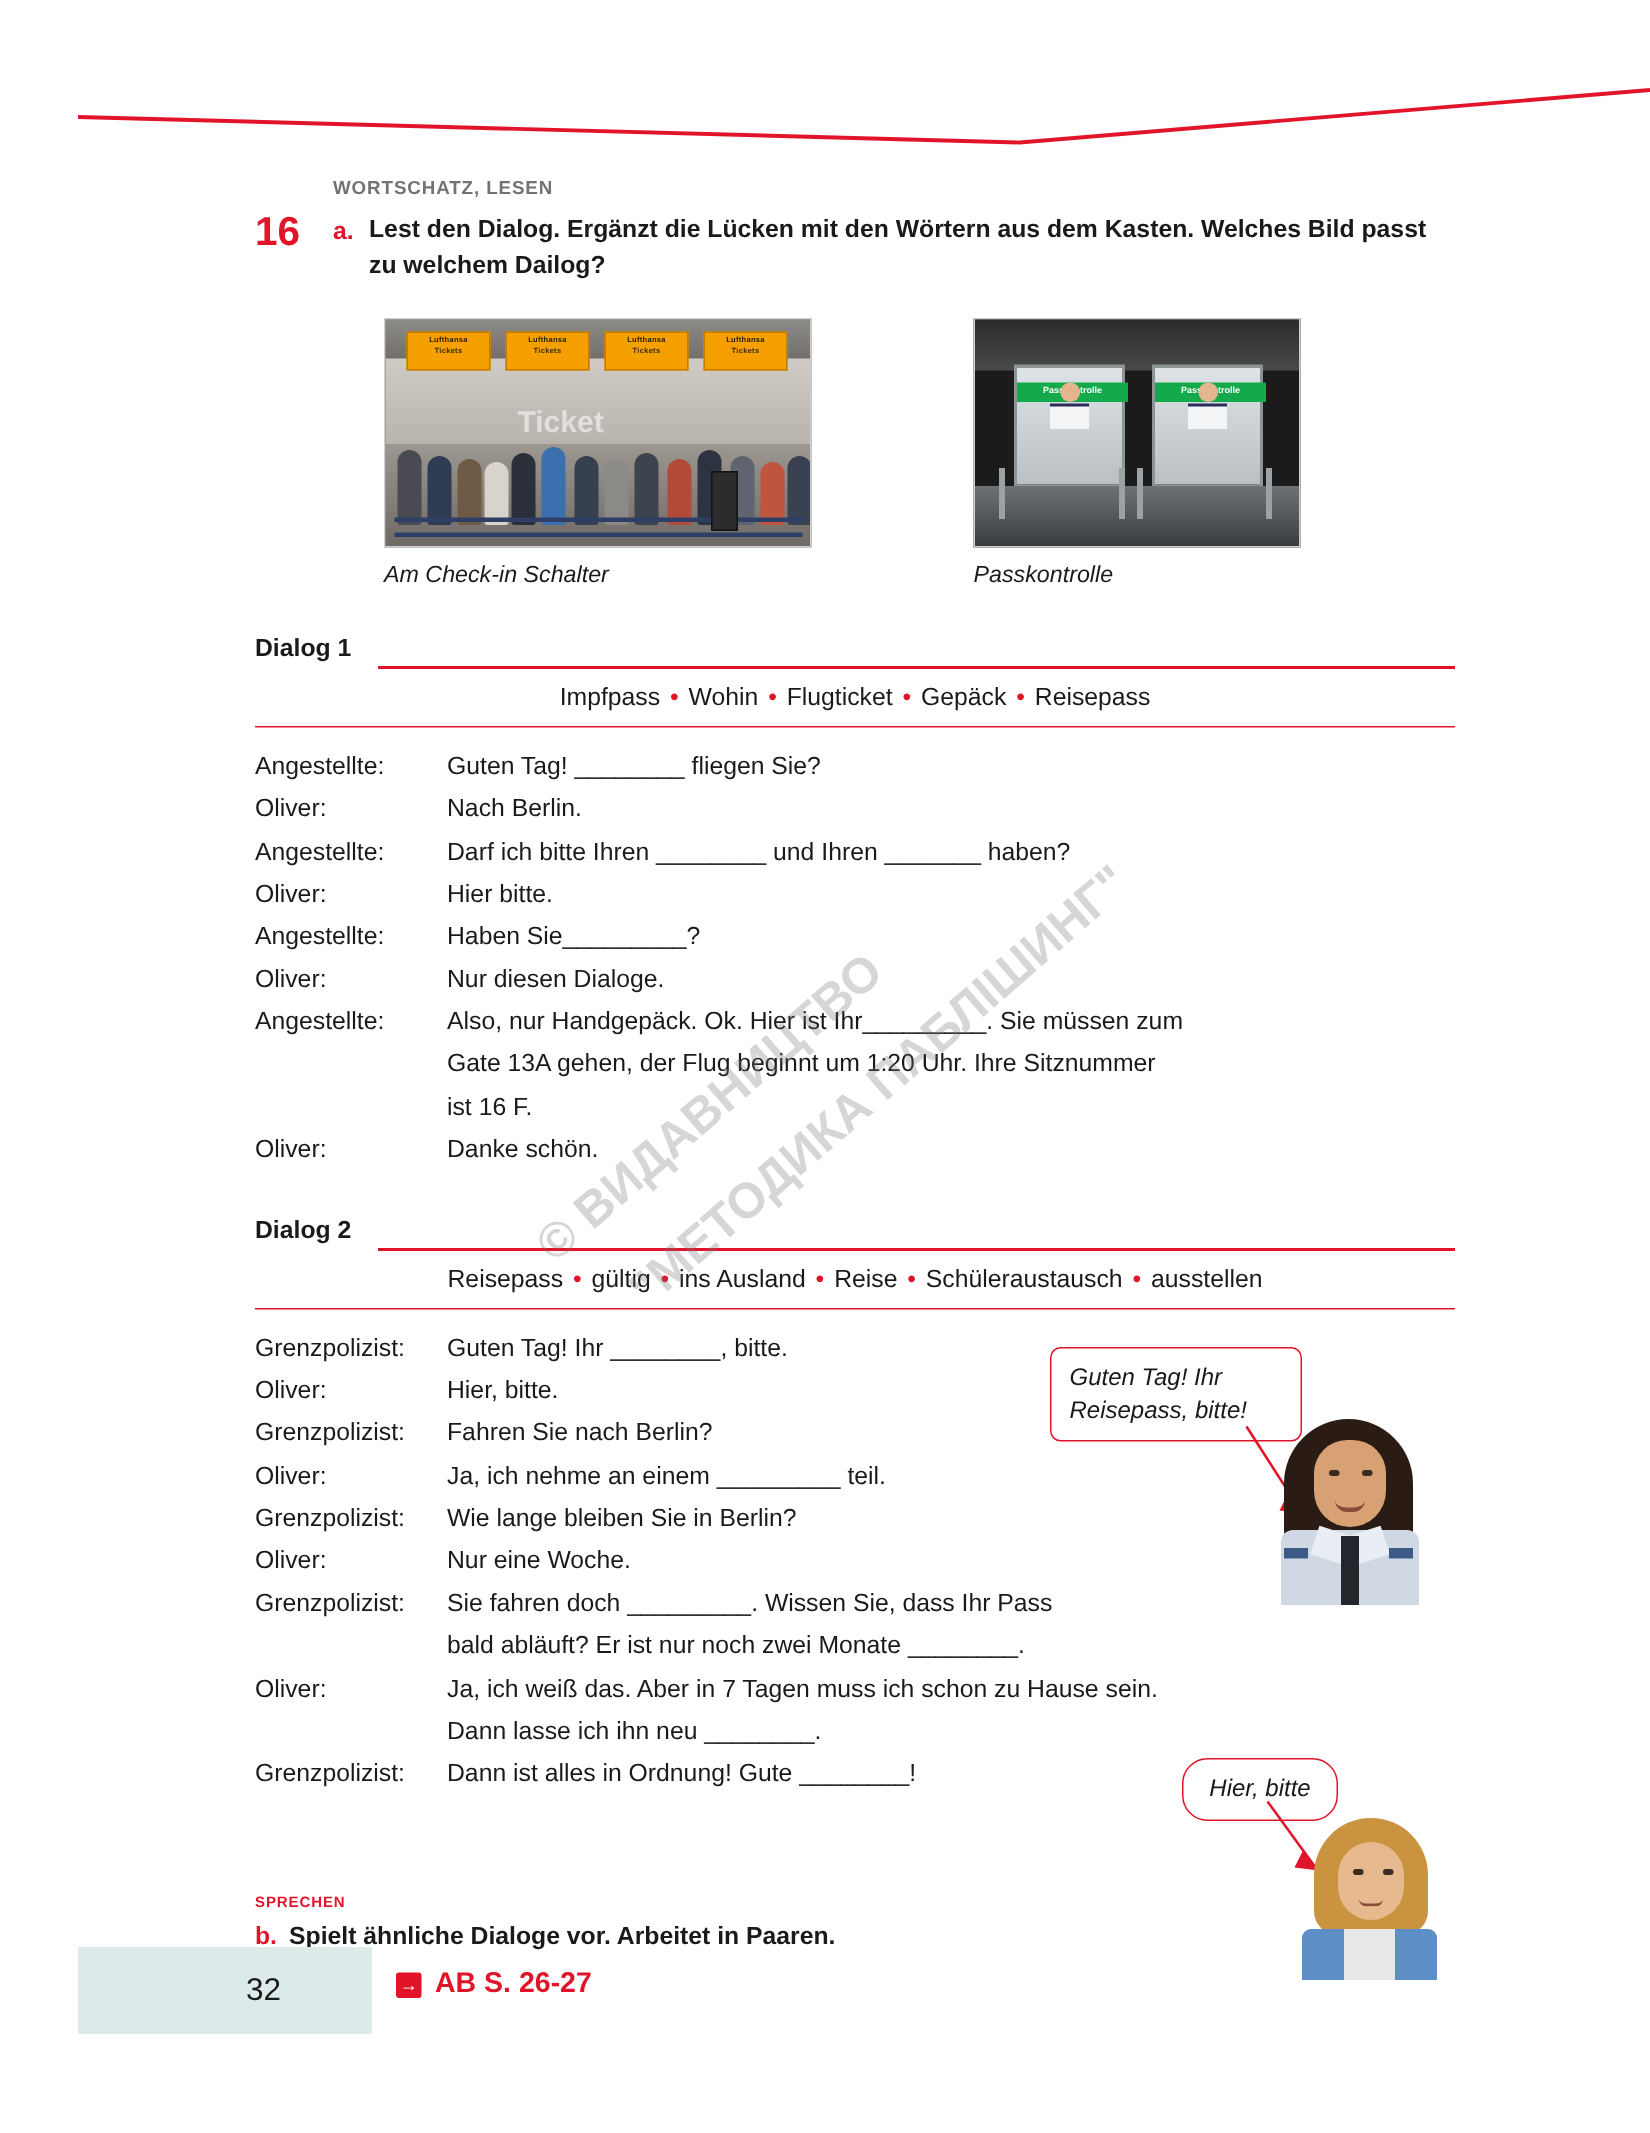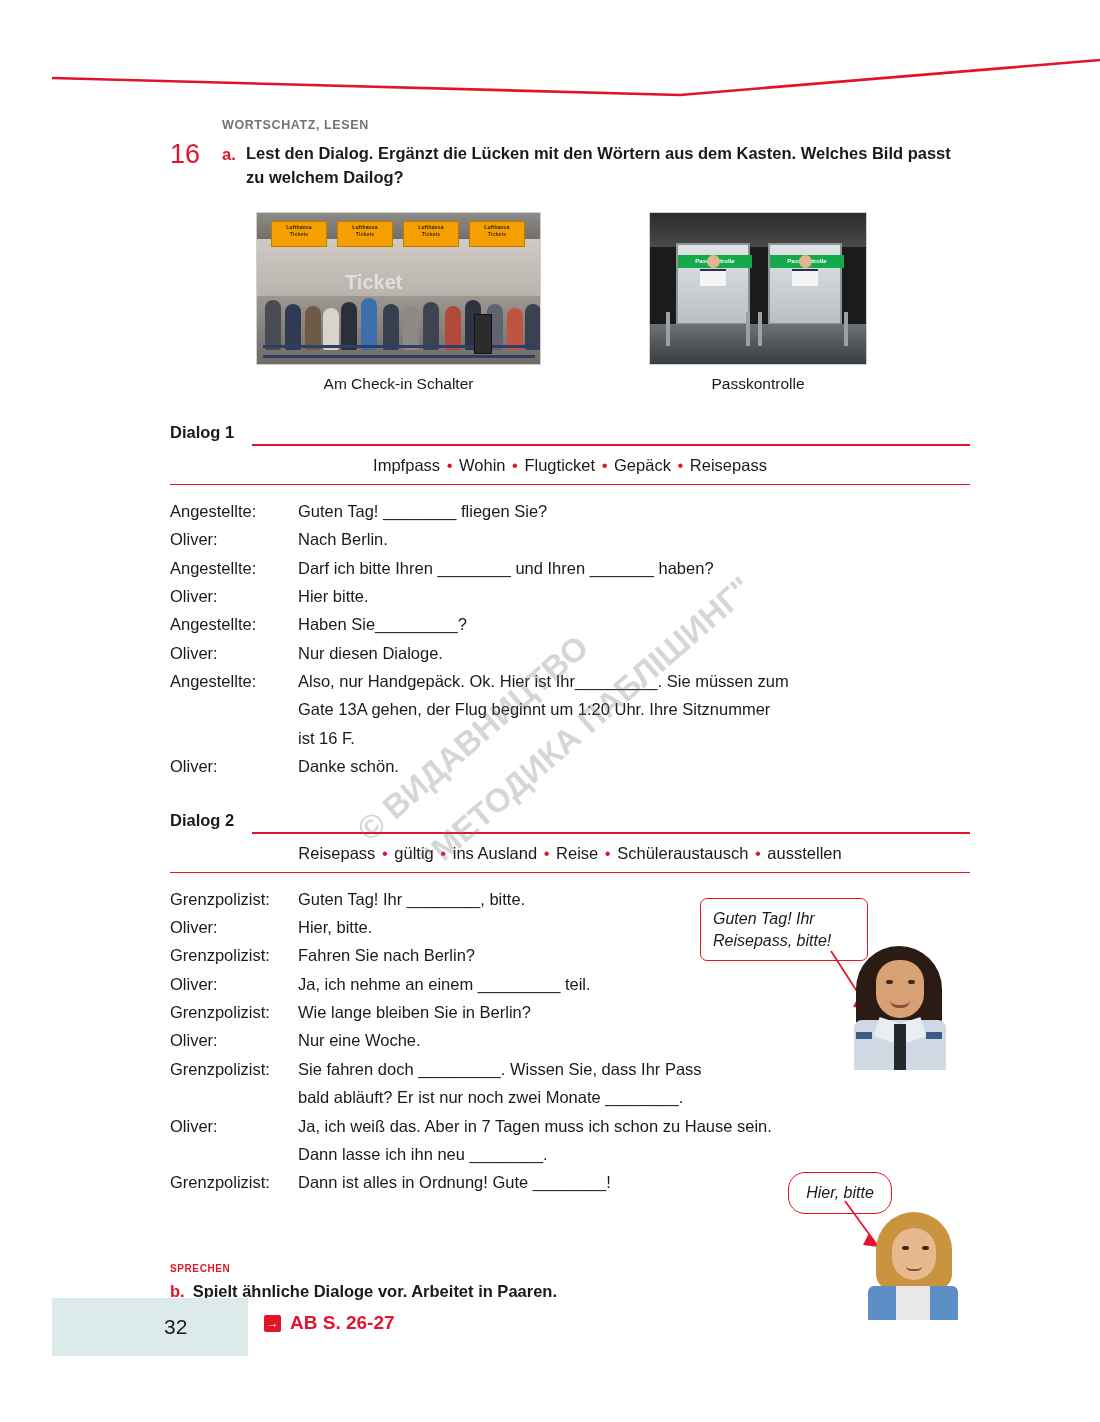--- a/index.html
+++ b/index.html
@@ -49,21 +49,21 @@
 
   .task-row {
     position: relative;
     margin-top: 9px;
   }
   .task-num {
     position: absolute;
     left: 0; top: -2px;
     color: #e2142a;
     font-size: 27px;
-    font-weight: 400;
+    font-weight: 700;
   }
   .task-letter {
     position: absolute;
     left: 52px; top: 4px;
     color: #e2142a;
     font-size: 16.5px;
     font-weight: 700;
   }
   .task-text {
     margin-left: 76px;
@@ -76,21 +76,22 @@
   
   .img-row {
     margin-top: 22px;
     margin-left: 86px;
     display: flex;
     gap: 108px;
   }
   .fig { width: 285px; }
   .fig.small { width: 218px; }
   .fig-caption {
-    text-align: center;
+    text-align: left;
+    font-style: italic;
     font-size: 15.5px;
     margin-top: 10px;
   }
 
   
   .photo1 {
     width: 285px; height: 153px;
     position: relative;
     overflow: hidden;
     background: #6d6a66;

